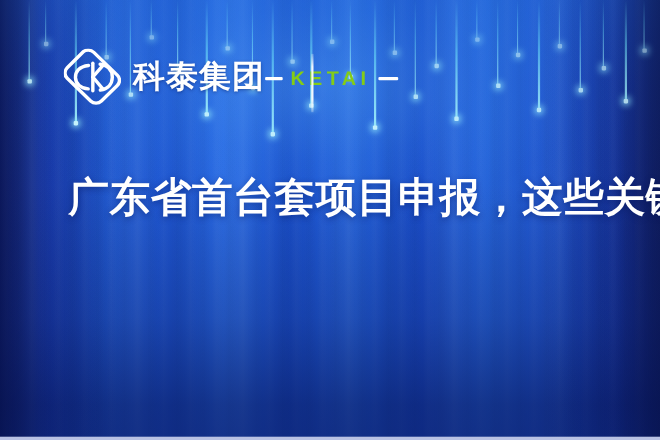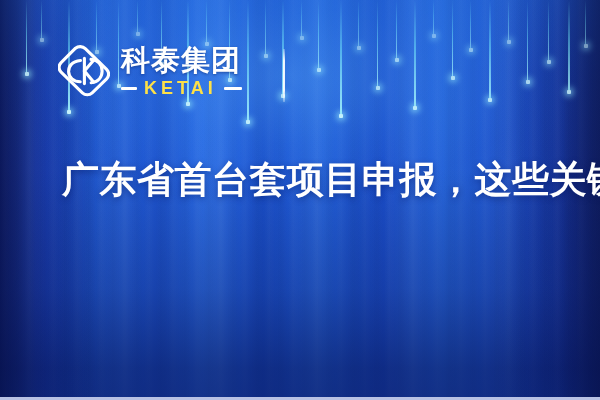--- a/index.html
+++ b/index.html
@@ -112,37 +112,37 @@
   .logo-row{
     position:absolute; left:58px; top:44px;
     display:flex; align-items:center; gap:0;
   }
   .mark{
     width:52px; height:52px; flex:0 0 52px;
     position:relative; margin-right:11px;
   }
   .mark svg{ display:block; width:52px; height:52px; }
 
-  .wordmark{ display:flex; flex-direction:column; }
+  .wordmark{ display:flex; }
   .wm-cn{
     font-size:29px; line-height:32px; font-weight:700; color:#ffffff;
     letter-spacing:1px;
     font-family:"Liberation Sans","DejaVu Sans",sans-serif;
     text-shadow:0 1px 3px rgba(4,20,80,0.45);
   }
   .wm-en{
     display:flex; align-items:center; gap:7px;
     margin-top:2px;
   }
   .wm-en .dash{
     display:block; width:16px; height:3px; background:#ffffff; border-radius:1px;
   }
   .wm-en .dash.r{ width:18px; }
   .wm-en .txt{
-    font-size:18px; font-weight:700; color:#fde047;
+    font-size:18px; font-weight:700; color:#84cc16;
     letter-spacing:4px; line-height:20px;
   }
 
   
   .divider{
     position:absolute; left:283px; top:49px;
     width:2px; height:53px;
     background:linear-gradient(to bottom,
       rgba(255,255,255,0.25) 0%,
       rgba(255,255,255,0.92) 22%,

